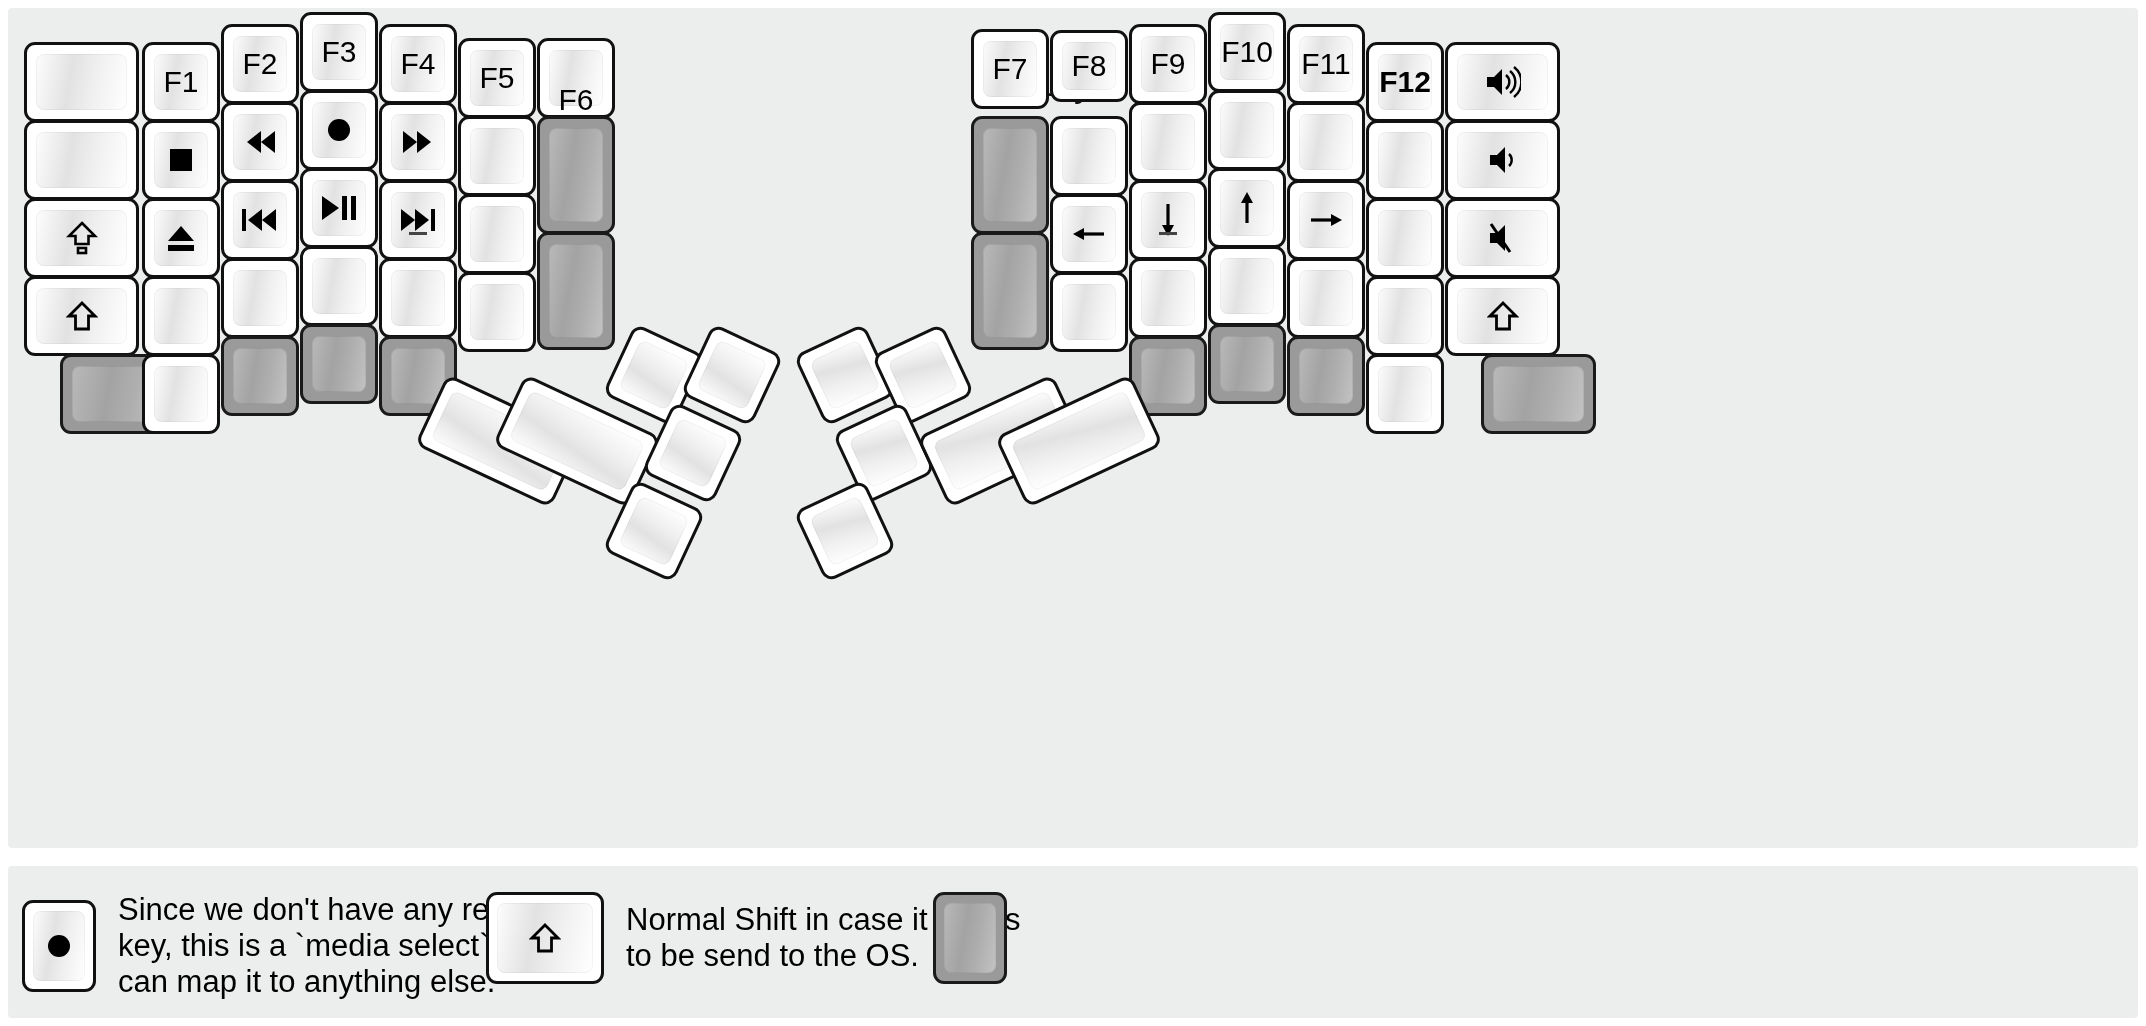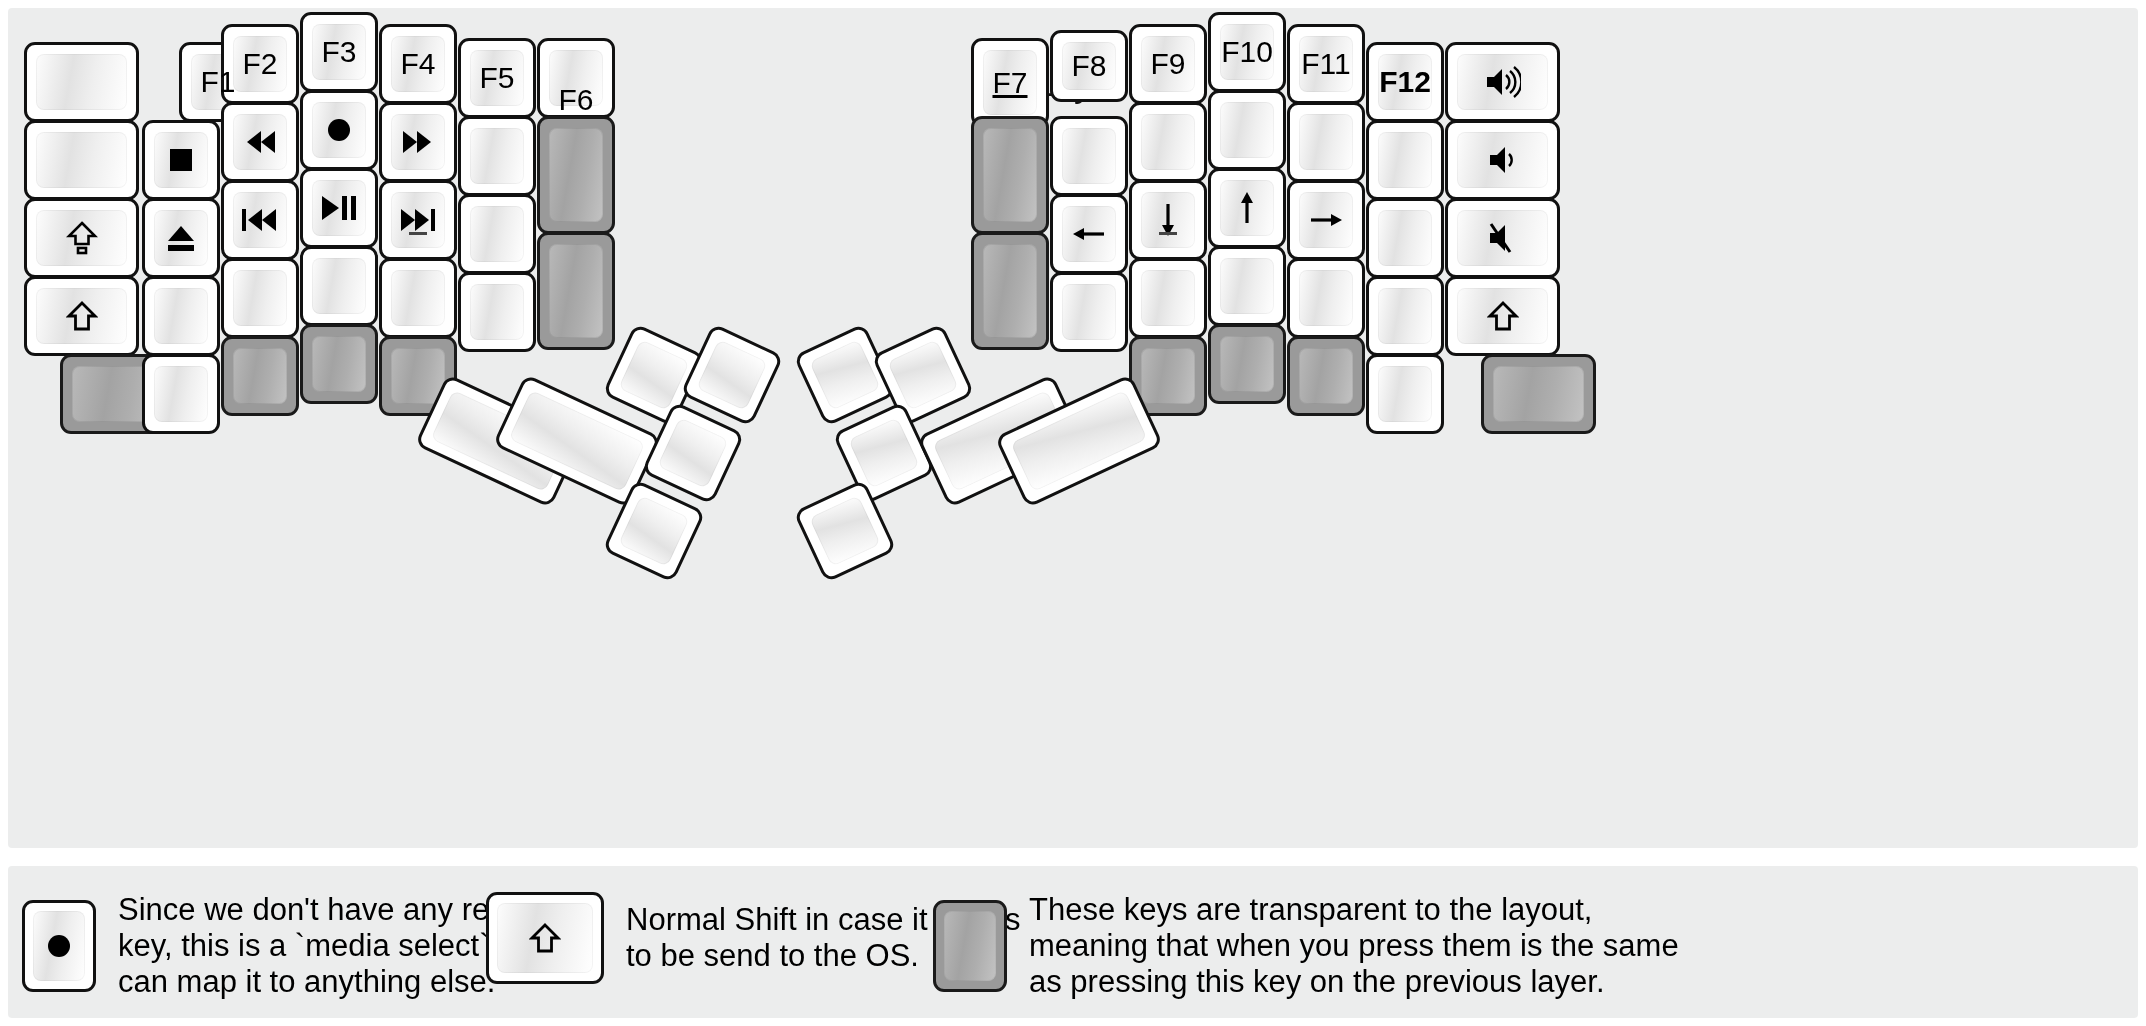--- a/index.html
+++ b/index.html
@@ -166,21 +166,21 @@
           <div class="cap"></div>
           <span class="glyph">
             <svg width="32" height="32" viewBox="0 0 32 32" style="position:relative;z-index:3;display:block">
               <path d="M16 3 L29 16 L22.5 16 L22.5 29 L9.5 29 L9.5 16 L3 16 Z" fill="none" stroke="#000" stroke-width="2.8"></path>
             </svg>
           </span>
         </div>
         <div class="key transparent" style="left: 52px; top: 346px; width: 115px; height: 80px;">
           <div class="cap"></div>
         </div>
-        <div class="key" style="left: 134px; top: 34px; width: 78px; height: 80px; margin-left: 37px;">
+        <div class="key" style="left: 134px; top: 34px; width: 78px; height: 80px;">
           <div class="cap"></div>
           <span class="legend-txt">F1</span>
         </div>
         <div class="key" style="left: 134px; top: 112px; width: 78px; height: 80px;">
           <div class="cap"></div>
           <span class="glyph">
             <svg width="32" height="32" viewBox="0 0 32 32" style="position:relative;z-index:3;display:block">
               <rect x="5" y="5" width="22" height="22" fill="#000"></rect>
             </svg>
           </span>
@@ -324,21 +324,21 @@
           <div class="cap"></div>
         </div>
         <div class="key" style="left: 646px; top: 406px; width: 78px; height: 78px; transform: rotate(-65deg);">
           <div class="cap"></div>
         </div>
         <div class="key" style="left: 607px; top: 484px; width: 78px; height: 78px; transform: rotate(-65deg);">
           <div class="cap"></div>
         </div>
       </div>
     <div id="right-half" style="position: absolute; inset: 0px;">
-        <div class="key" style="left: 963px; top: 30px; width: 78px; height: 89px; text-decoration: underline;">
+        <div class="key" style="left: 963px; top: 21px; width: 78px; height: 80px;">
           <div class="cap"></div>
           <span class="legend-txt">F7</span>
         </div>
         <div class="key transparent" style="left: 963px; top: 108px; width: 78px; height: 118px;">
           <div class="cap"></div>
         </div>
         <div class="key transparent" style="left: 963px; top: 224px; width: 78px; height: 118px;">
           <div class="cap"></div>
         </div>
         <div class="key" style="left: 1042px; top: 22px; width: 78px; height: 72px;">
@@ -529,20 +529,17 @@
             </span>
           </div>
           <div class="legend-caption">Normal Shift in case it needs
 to be send to the OS.</div>
         </div>
         <div class="legend-item" style="left: 925px; top: 26px;">
           <div class="legend-key transparent" style="width: 74px; height: 92px;">
             <div class="cap"></div>
             <span class="glyph"></span>
           </div>
-          <div class="legend-caption">These keys are transparent to the layout,
-meaning that when you press them is the same
-as pressing this key on the previous layer.</div>
         </div>
       </div>
   </div>
 
 </div>
 
 </body></html>

